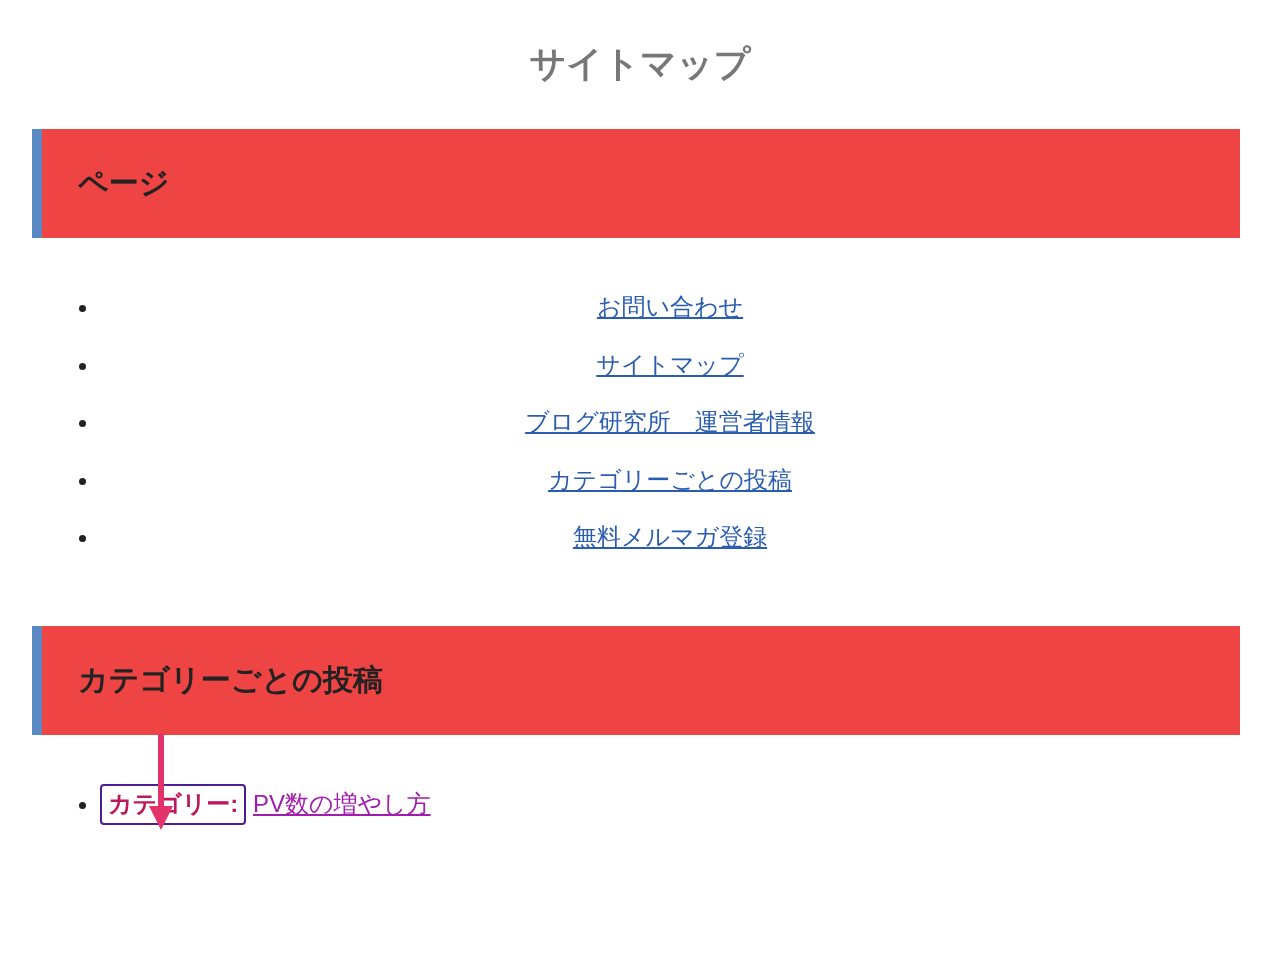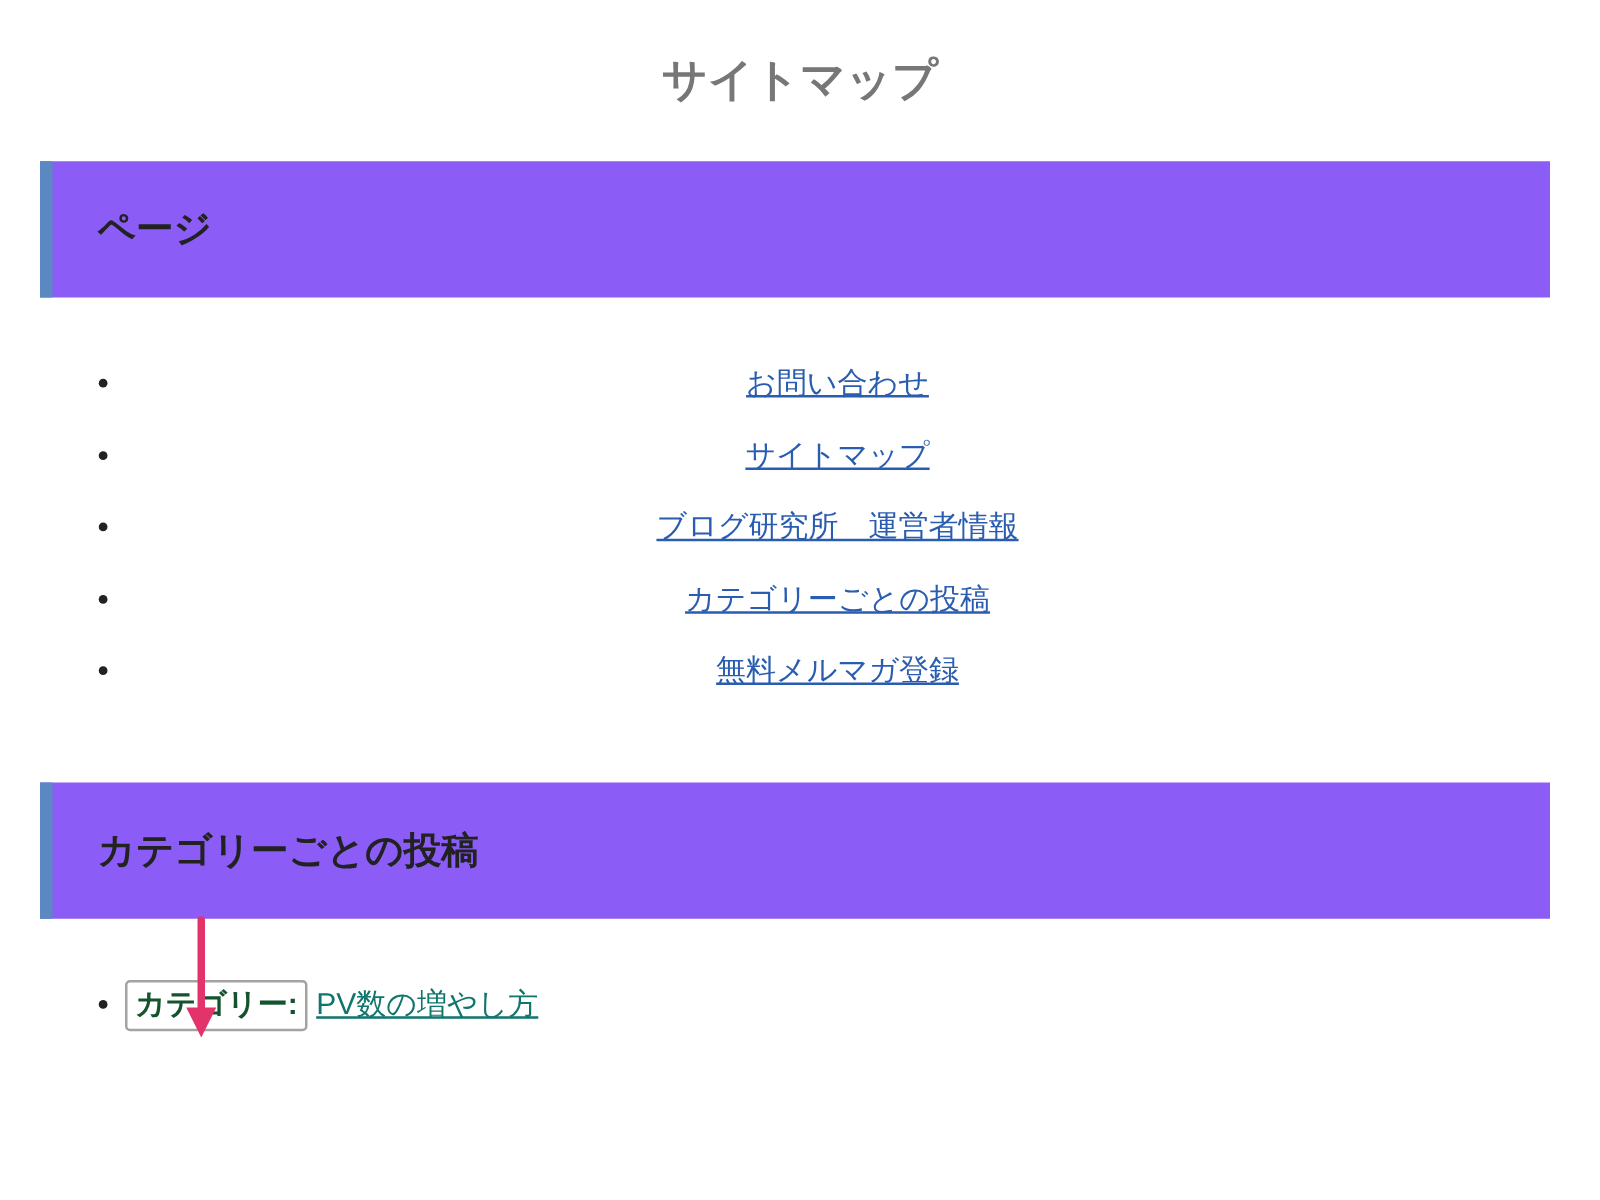--- a/index.html
+++ b/index.html
@@ -14,21 +14,21 @@
     }
     .page-title {
       text-align: center;
       font-size: 36px;
       font-weight: 700;
       color: #777;
       margin-top: 20px;
       margin-bottom: 40px;
     }
     .section-heading {
-      background: #8b5cf6;
+      background: #ef4444;
       border-left: 10px solid #5a88c0;
       padding: 34px 36px;
       font-size: 30px;
       font-weight: 700;
       color: #222;
       margin-bottom: 40px;
       margin-left: -8px;
     }
     ul.page-list {
       list-style: disc;
@@ -54,29 +54,29 @@
       line-height: 2.4;
       color: #222;
     }
     ul.cat-list ul {
       list-style: disc;
       padding-left: 60px;
       margin-top: 4px;
     }
     .cat-label {
       font-weight: 700;
-      color: #14532d;
-      border: 2px solid #a3a3a3;
+      color: #be185d;
+      border: 2px solid #4c1d95;
       border-radius: 4px;
       padding: 4px 6px;
       display: inline-block;
       line-height: 1.2;
     }
     .cat-link, .post-link {
-      color: #0f766e;
+      color: #a21caf;
       text-decoration: underline;
     }
     .heading-block-2 { margin-top: 10px; position: relative; }
     
     .arrow {
       position: absolute;
       left: 146px;
       top: 732px;
       width: 30px;
       height: 100px;

